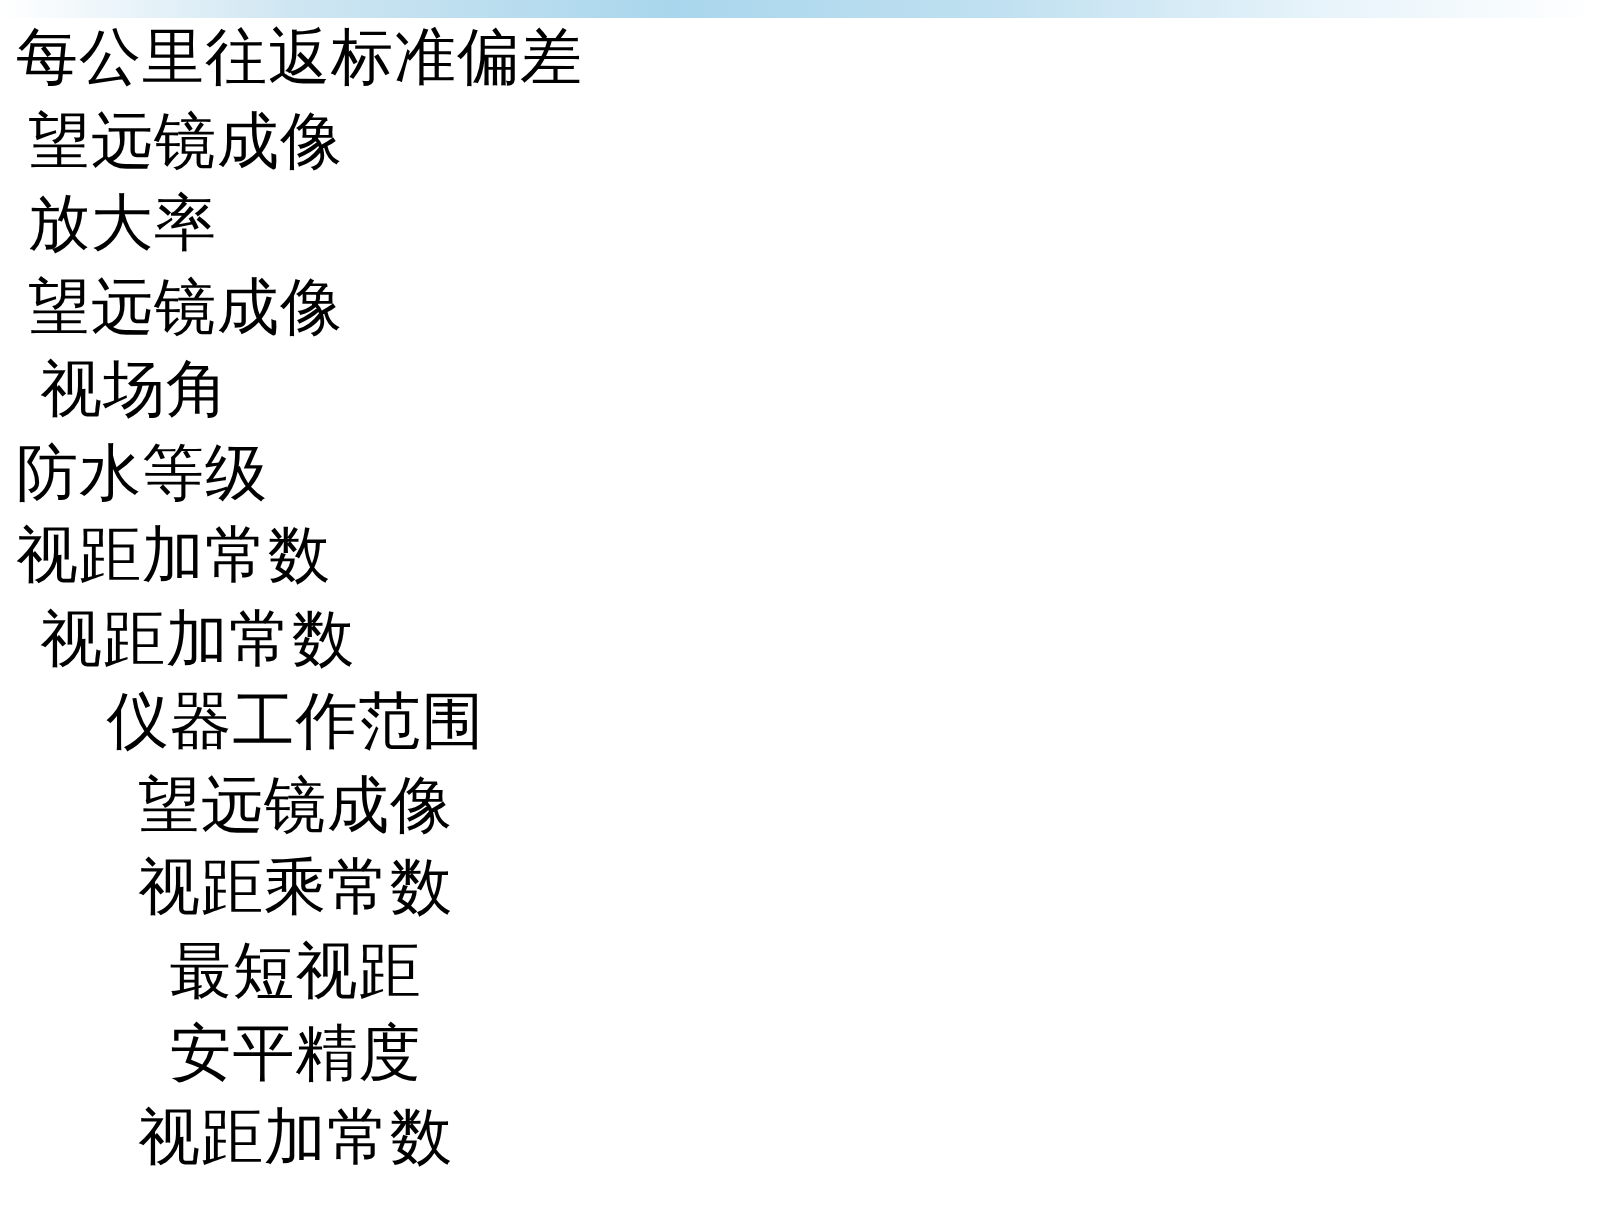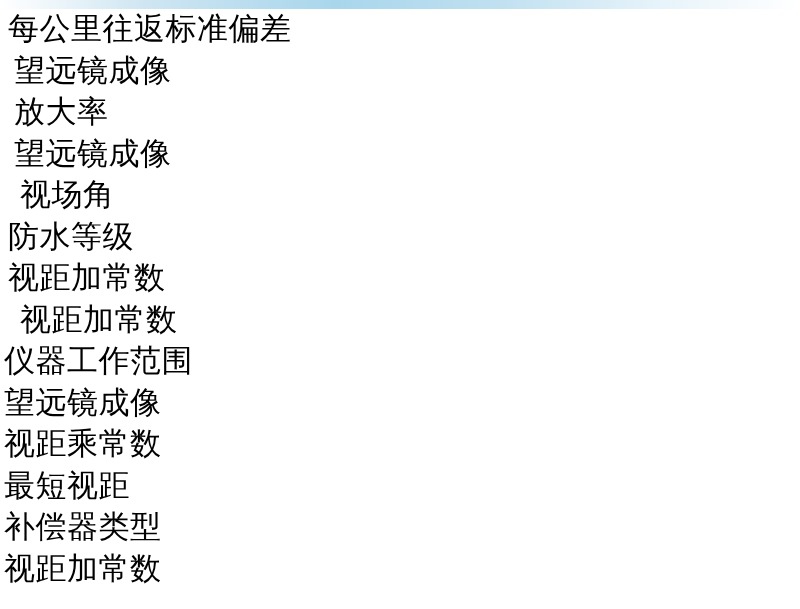--- a/index.html
+++ b/index.html
@@ -54,21 +54,21 @@
   td.value {
     width: 270px;
     font-size: 29px;
     line-height: 1.05;
     font-family: "Liberation Serif", "DejaVu Serif", serif;
   }
   
   .ind-0  { padding-left: 8px !important; margin-top: 48px; }
   .ind-1  { padding-left: 14px !important; }
   .ind-2  { padding-left: 20px !important; }
-  .ind-3  { padding-left: 4px !important; }
+  .ind-3  { padding-left: 4px !important; text-align: center; }
 
   .vind-0 { padding-left: 536px !important; }
   .vind-1 { padding-left: 542px !important; }
   .vind-2 { padding-left: 550px !important; }
 </style>
 </head>
 <body>
 
 <div id="page">
 
@@ -118,21 +118,21 @@
       </tr>
       <tr>
         <td class="label ind-3">视距乘常数</td>
         <td class="value vind-1">8′/2mm</td>
       </tr>
       <tr>
         <td class="label ind-3">最短视距</td>
         <td class="value vind-0">1°或1gon</td>
       </tr>
       <tr>
-        <td class="label ind-3">补偿器类型</td>
+        <td class="label ind-3">安平精度</td>
         <td class="value vind-0">X型吊丝 磁阻尼</td>
       </tr>
       <tr>
         <td class="label ind-3">视距加常数</td>
         <td class="value vind-1">IP4</td>
       </tr>
     </tbody>
   </table>
 
 </div>

